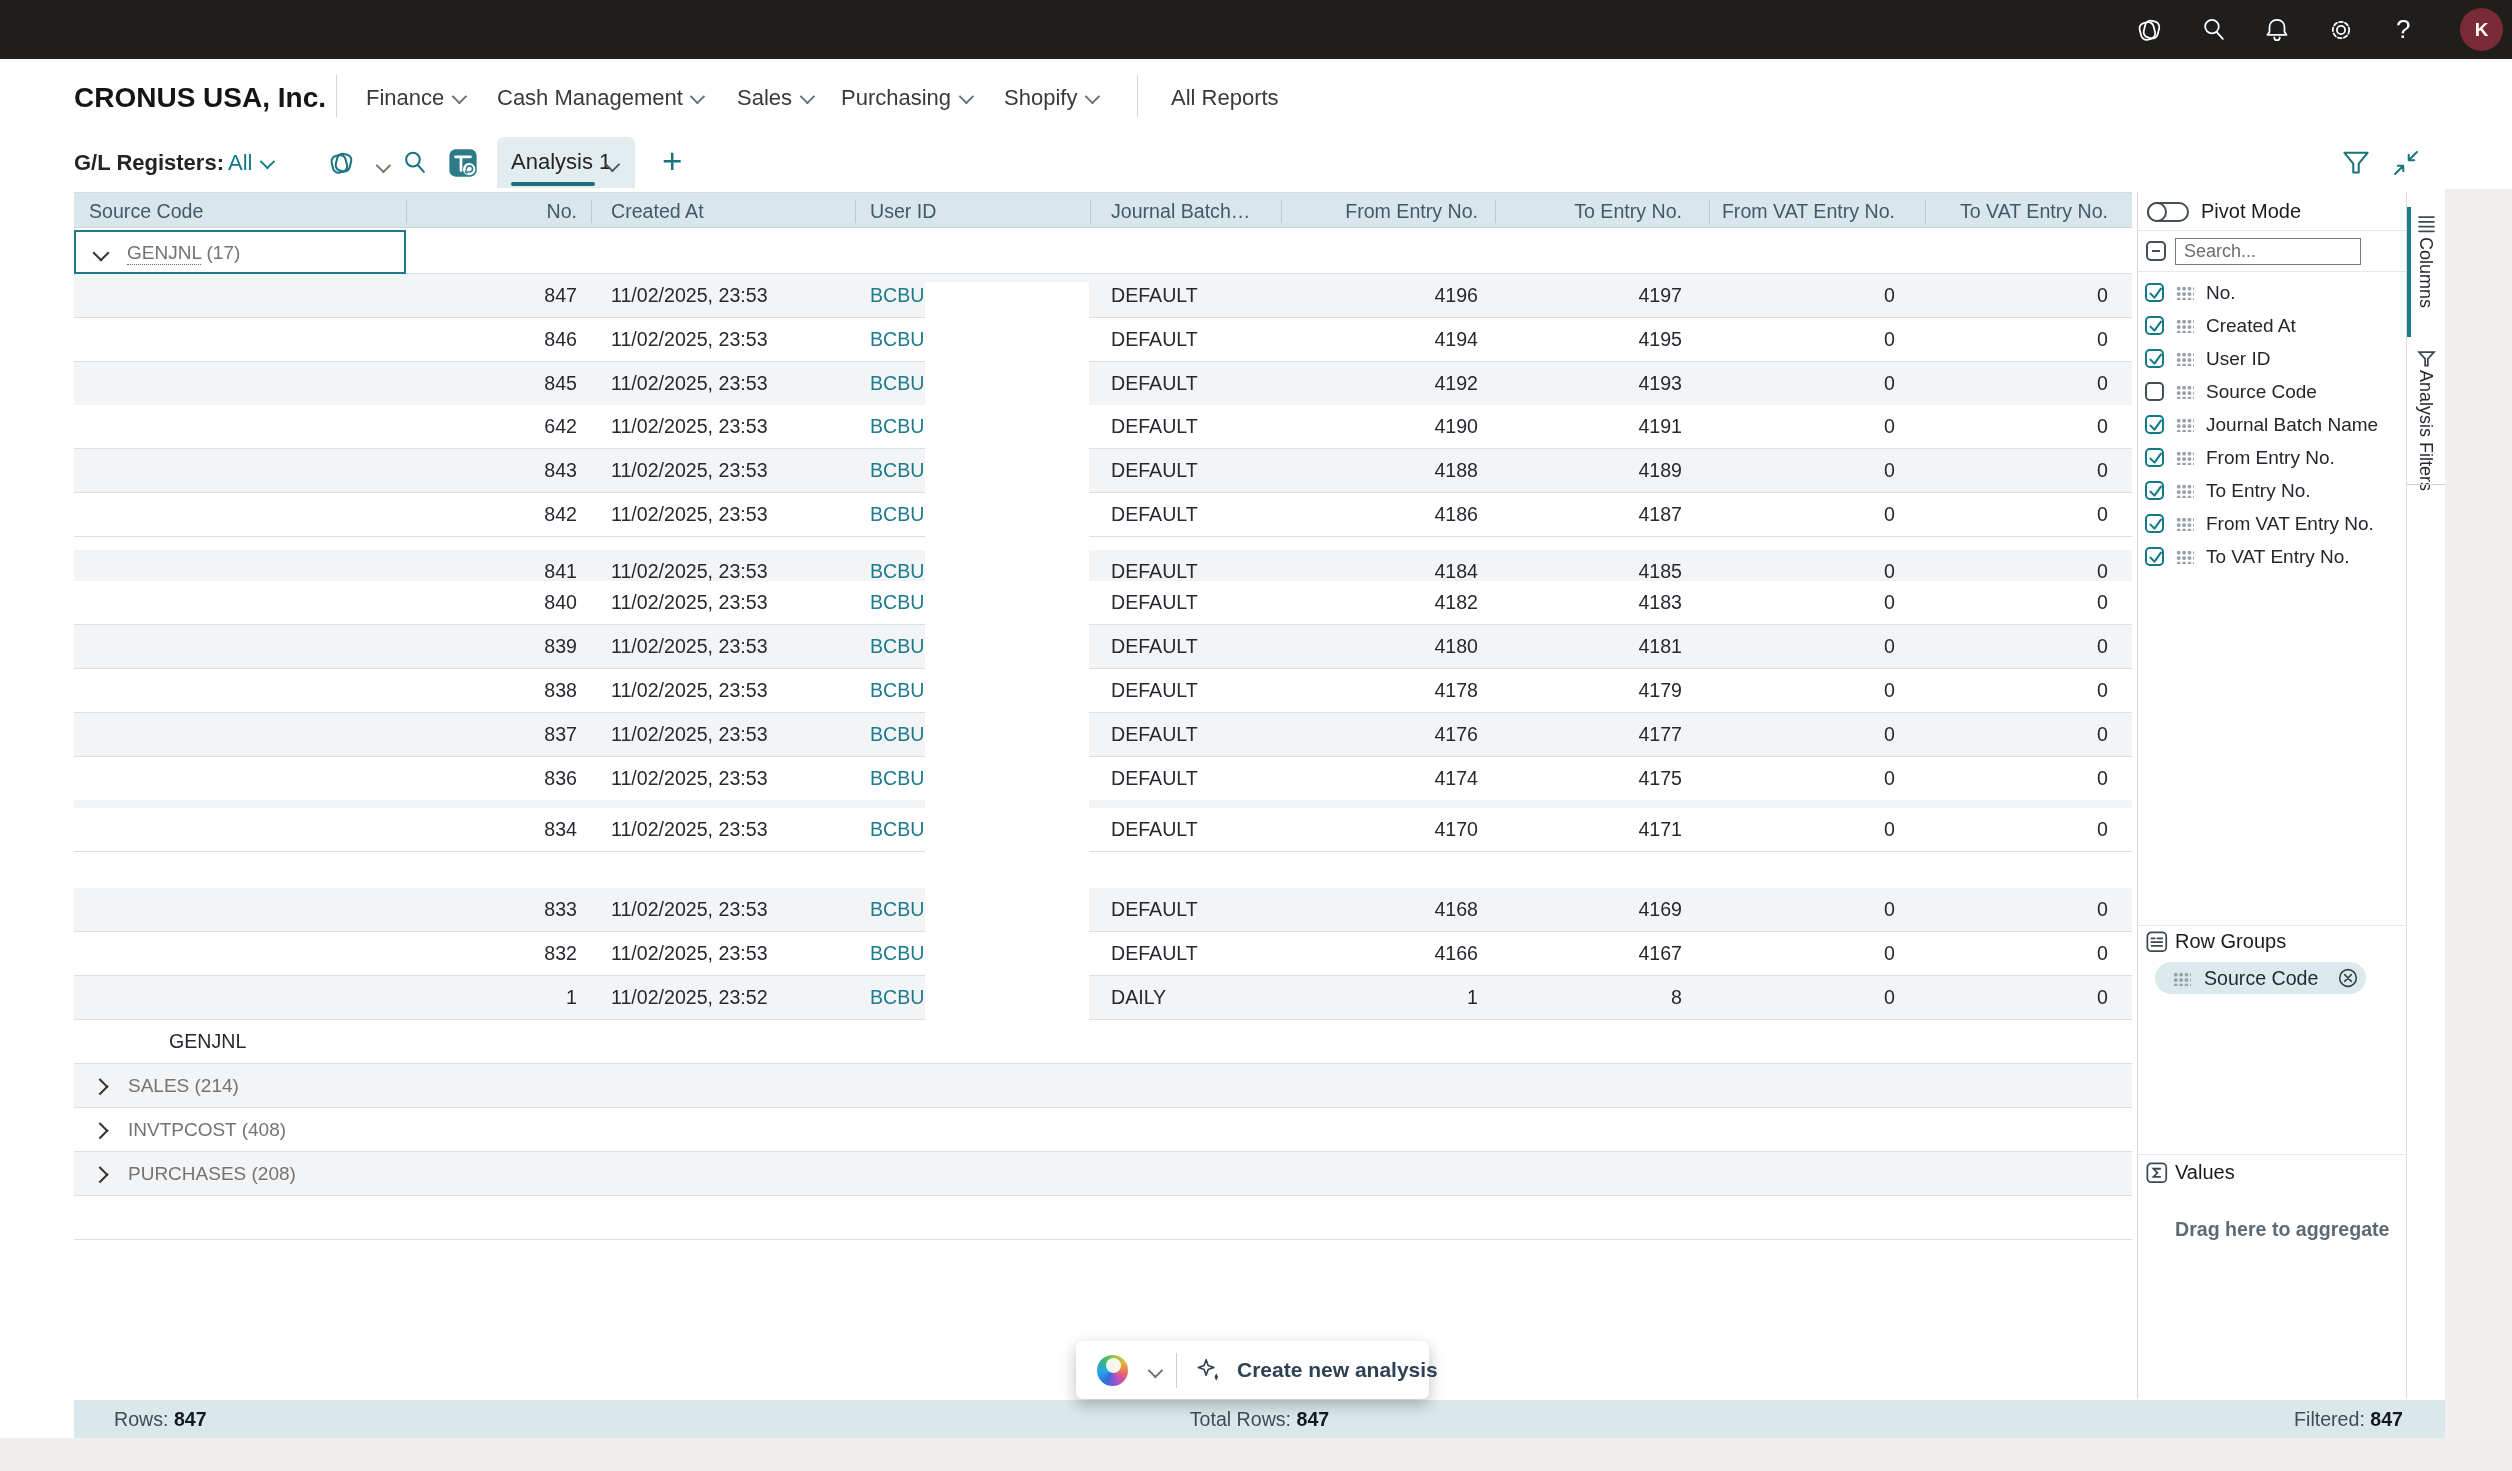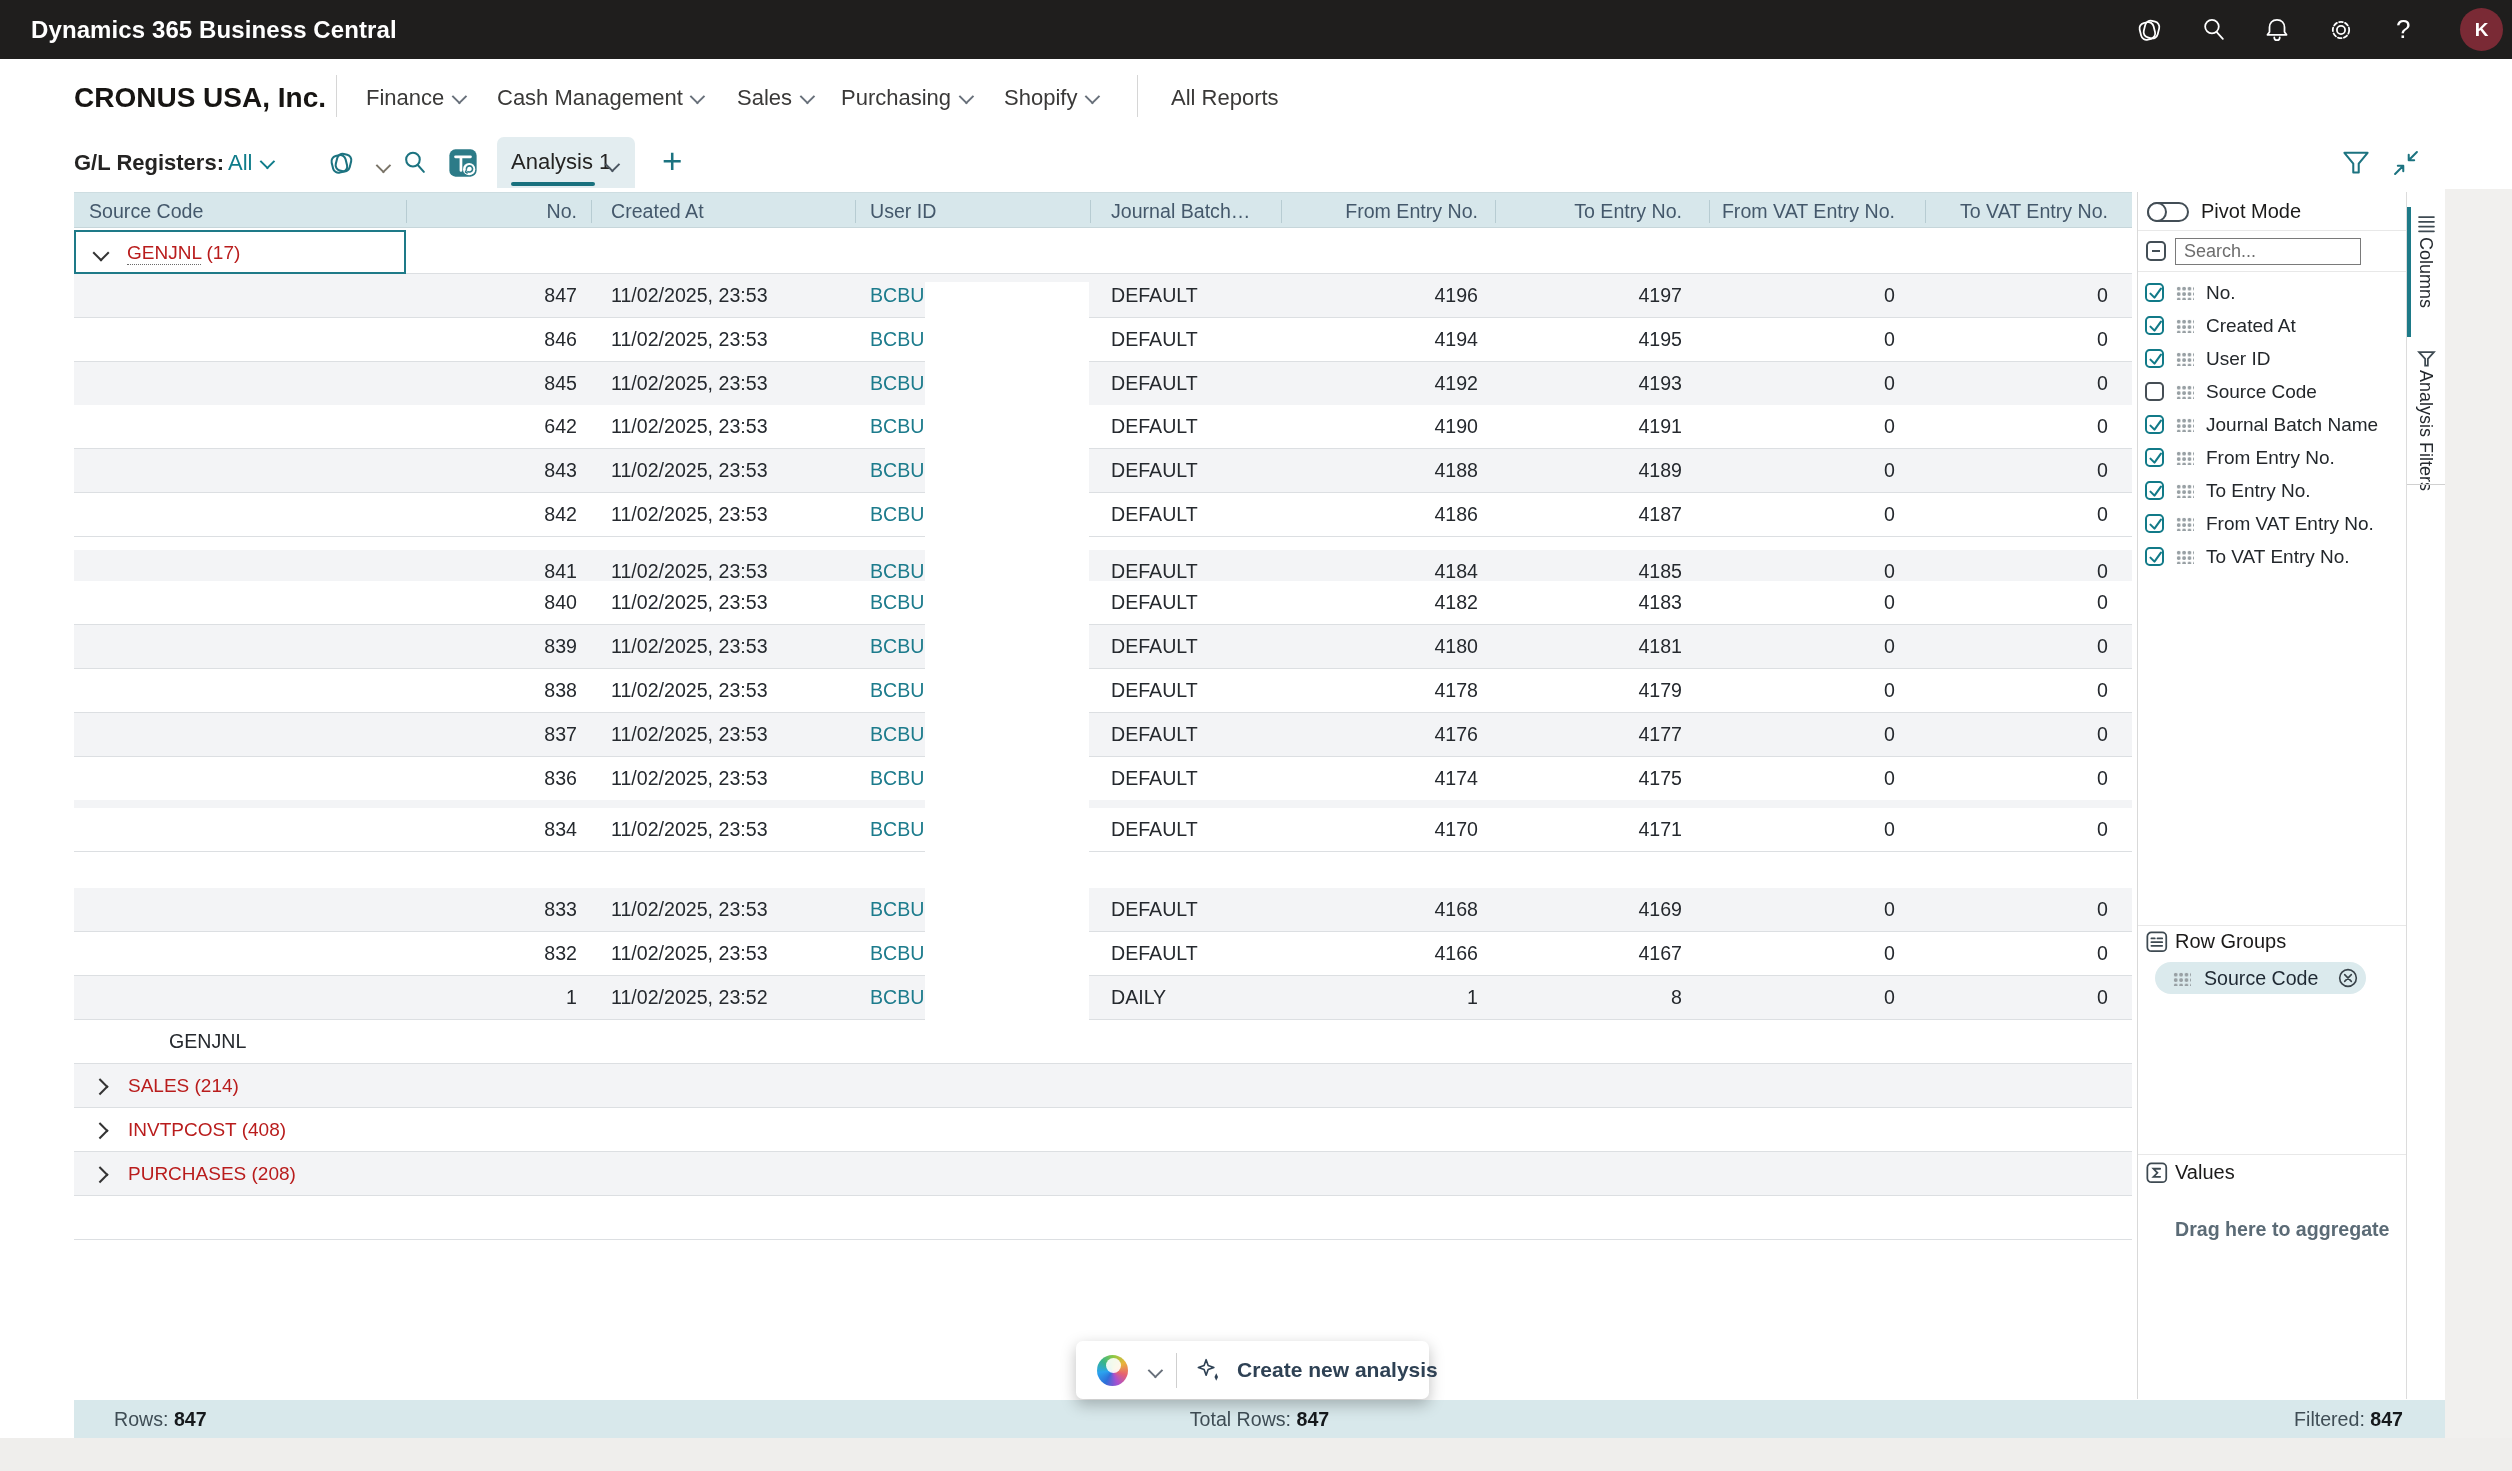--- a/index.html
+++ b/index.html
@@ -54,21 +54,21 @@
   .c-from{left:1201px;width:203px;text-align:right;}
   .c-to{left:1405px;width:203px;text-align:right;}
   .c-fv{left:1618px;width:203px;text-align:right;}
   .c-tv{left:1831px;width:203px;text-align:right;}
   .focus-cell{position:absolute;left:0;top:0;width:332px;height:44px;border:2px solid #1e7a88;
     background:#fff;box-sizing:border-box;}
   .gchev-d{display:inline-block;width:10px;height:10px;border-right:2px solid #333;
     border-bottom:2px solid #333;transform:rotate(45deg);}
   .gchev-r{display:inline-block;width:9.5px;height:9.5px;border-right:2px solid #333;
     border-bottom:2px solid #333;transform:rotate(-45deg);}
-  .grp-label{font-size:19px;color:#b91c1c;}
+  .grp-label{font-size:19px;color:#737373;}
   .dotted-u{border-bottom:1.4px dotted #6b6b6b;padding-bottom:1.4px;}
   .redact{position:absolute;left:925px;top:282px;width:164px;height:740px;background:#ffffff;z-index:5;}
   
   .panel{position:absolute;left:2137px;top:192px;width:269px;height:1207px;background:#fff;
     border-left:0.7px solid #d9d9d9;box-sizing:border-box;}
   .p-row{position:absolute;left:0;width:100%;border-bottom:0.7px solid #e8e8e8;box-sizing:border-box;}
   .toggle{position:absolute;left:8.8px;top:9.5px;width:42px;height:20px;border:2px solid #434e56;
     border-radius:12px;box-sizing:border-box;}
   .knob{position:absolute;left:-1.4px;top:-2px;width:20px;height:20px;border:2px solid #434e56;
     border-radius:50%;background:#fff;box-sizing:border-box;}
@@ -123,21 +123,20 @@
   .cp-sep{position:absolute;left:100px;top:11.5px;width:0.7px;height:35px;background:#cfcfcf;}
   .cp-spark{position:absolute;left:120px;top:15.5px;width:27px;height:27px;}
   .cp-spark svg{stroke:#2e4154;stroke-width:2.4;stroke-linejoin:round;}
   .cp-label{position:absolute;left:161px;top:0;height:58px;line-height:57px;font-size:21px;
     font-weight:600;color:#2e4154;white-space:nowrap;}
 </style>
 </head>
 <body>
 
 <div class="topbar">
-  <div class="topbar-title">Dynamics 365 Business Central</div>
   <div class="tb-ic" style="left:2134px">
     <svg viewBox="0 0 44 44">
         <rect x="9" y="11" width="21" height="25" rx="8" transform="rotate(-14 19 23)"></rect>
         <rect x="15" y="9" width="21" height="25" rx="8" transform="rotate(14 26 22)"></rect>
       </svg>
   </div>
   <div class="tb-ic" style="left:2199px">
     <svg viewBox="0 0 44 44">
         <circle cx="19" cy="17" r="10"></circle>
         <line x1="26" y1="25" x2="35" y2="35"></line>

